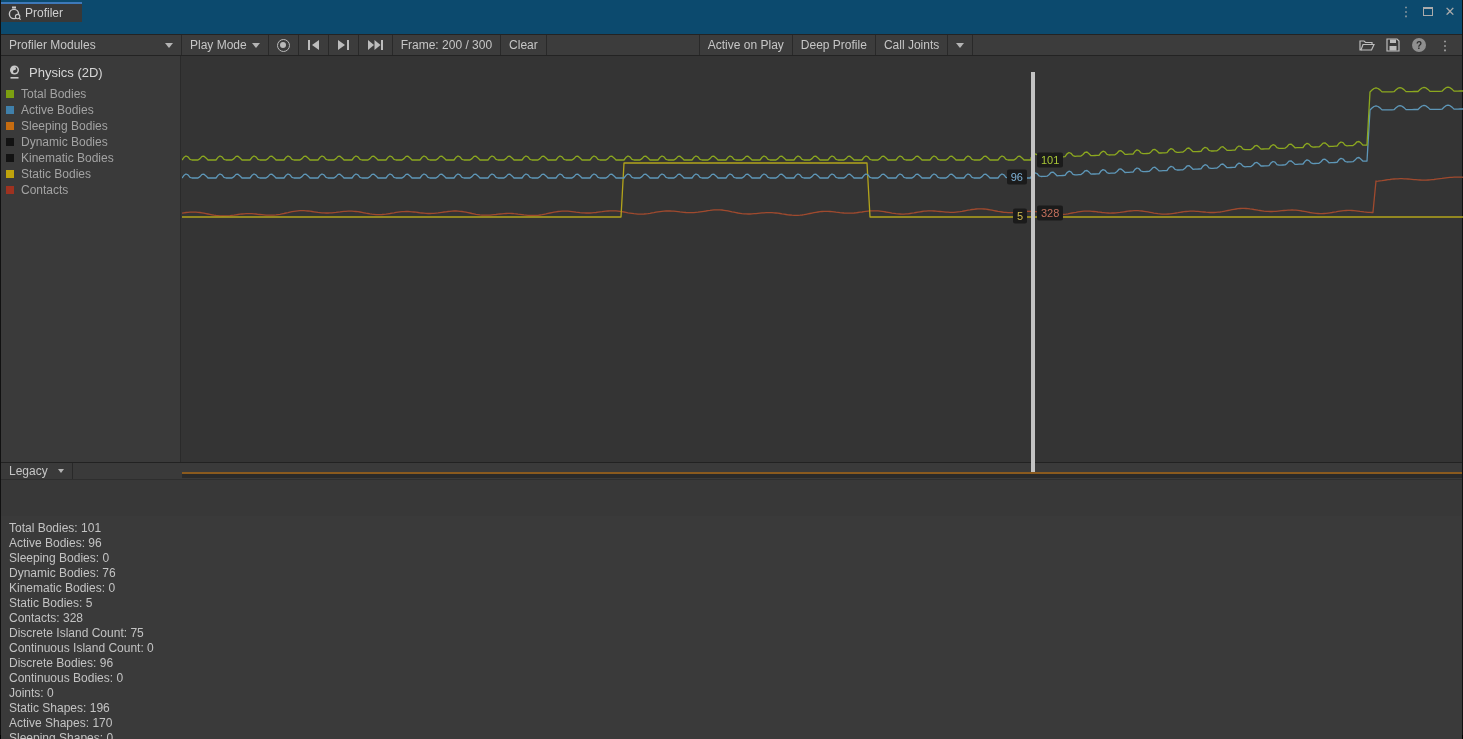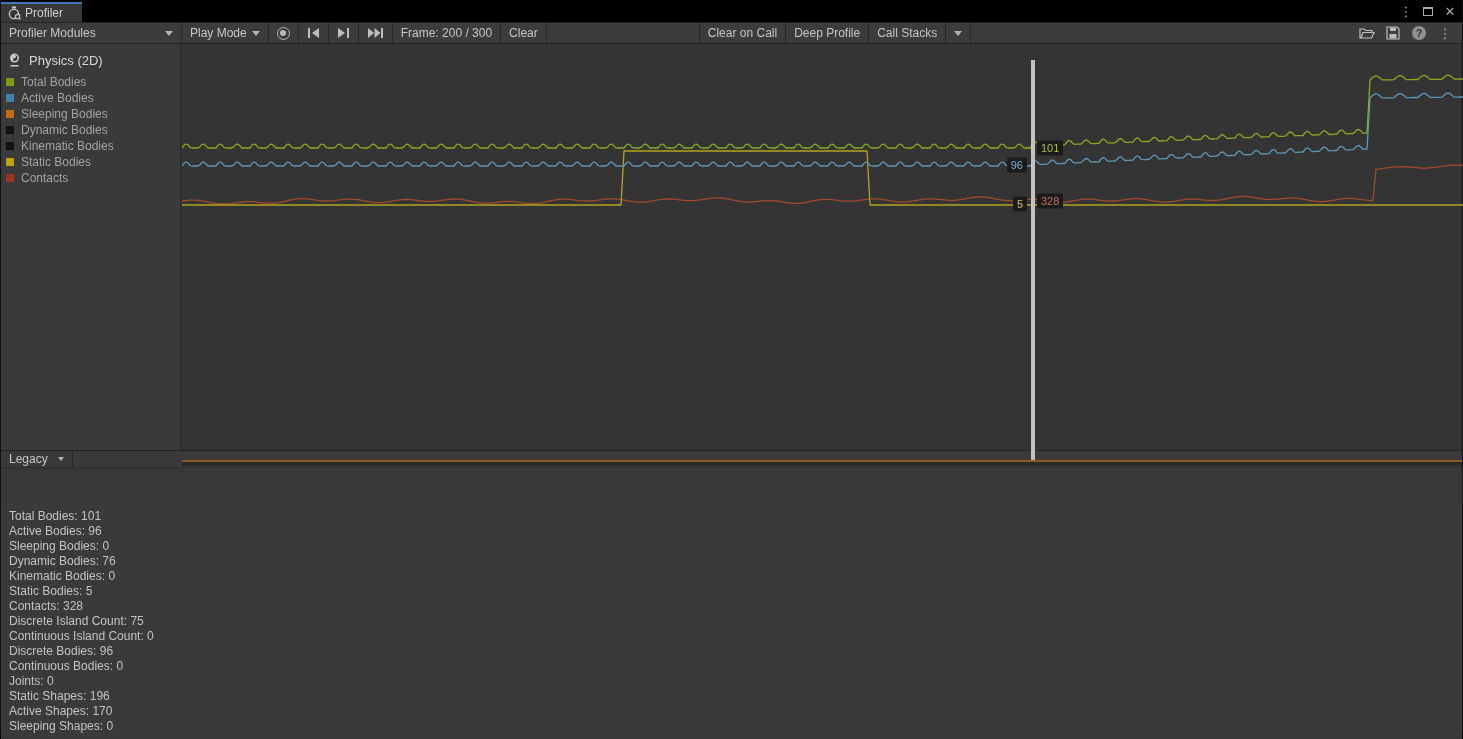--- a/index.html
+++ b/index.html
@@ -2,21 +2,21 @@
 <html><head>
 <meta charset="utf-8">
 <style>
   * { margin:0; padding:0; box-sizing:border-box; }
   html,body { width:1463px; height:739px; background:#000; overflow:hidden;
               font-family:"Liberation Sans", sans-serif; }
   .window { position:absolute; top:0; left:0; width:1463px; height:735px;
             background:#383838; color:#c6c6c6; font-size:12px; border-left:1px solid #111; border-right:1px solid #111;}
 
   
-  .titlebar { position:relative; height:22px; background:#000000;padding-left:43px; }
+  .titlebar { position:relative; height:34px; background:#0c4a6e;padding-left:43px; }
   .tab { position:absolute; left:0; top:2px; height:20px; width:81px;
          background:#383838; border-top:2px solid #3e79b9;
          display:flex; align-items:center; gap:4px; padding:0 6px; }
   .tab-label { color:#cfcfcf; }
   .titlebar-icons { position:absolute; right:4px; top:0; height:22px;
                     display:flex; align-items:center; gap:6px; color:#ababab; }
   .tb-icon { width:16px; height:16px; display:flex; align-items:center;
              justify-content:center; font-size:13px; cursor:default; }
   .maxbox { width:10px; height:9px; border:1px solid #ababab; border-top:2px solid #ababab; }
 
@@ -129,27 +129,27 @@
       </svg>
     </div>
     <div class="tb-btn">
       <span>Frame: 200 / 300</span>
     </div>
     <div class="tb-btn">
       <span>Clear</span>
     </div>
     <div class="spacer153"></div>
     <div class="tb-btn">
-      <span>Clear on Call</span>
+      <span>Active on Play</span>
     </div>
     <div class="tb-btn">
       <span>Deep Profile</span>
     </div>
     <div class="tb-btn">
-      <span>Call Stacks</span>
+      <span>Call Joints</span>
     </div>
     <div class="tb-btn">
       <span class="caret"></span>
     </div>
     <div class="tb-right">
       <span class="tb-icon">
         <svg class="glyph" width="16" height="13" viewBox="0 0 16 13">
           <path d="M1,2 h4 l1.5,1.5 H13 v2 H4 L2,11 H1 Z" fill="none" stroke="#bdbdbd" stroke-width="1.2"></path>
           <path d="M4,5.5 H15 L12.5,11 H2" fill="none" stroke="#bdbdbd" stroke-width="1.2"></path>
         </svg>

